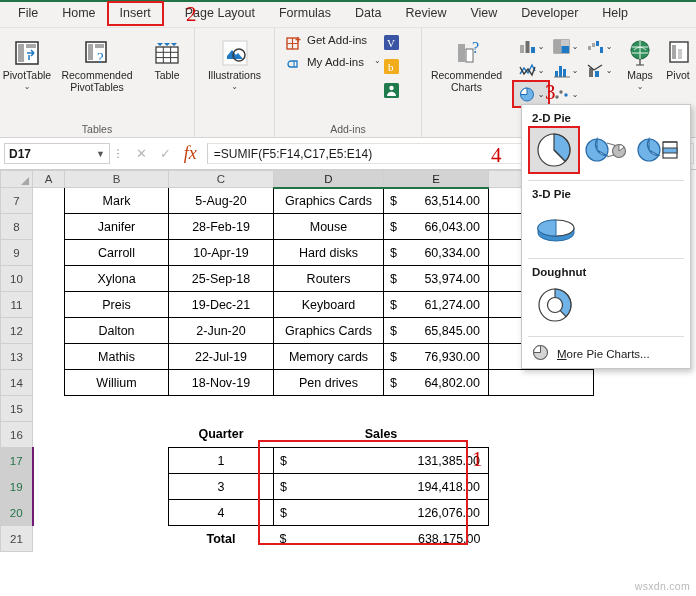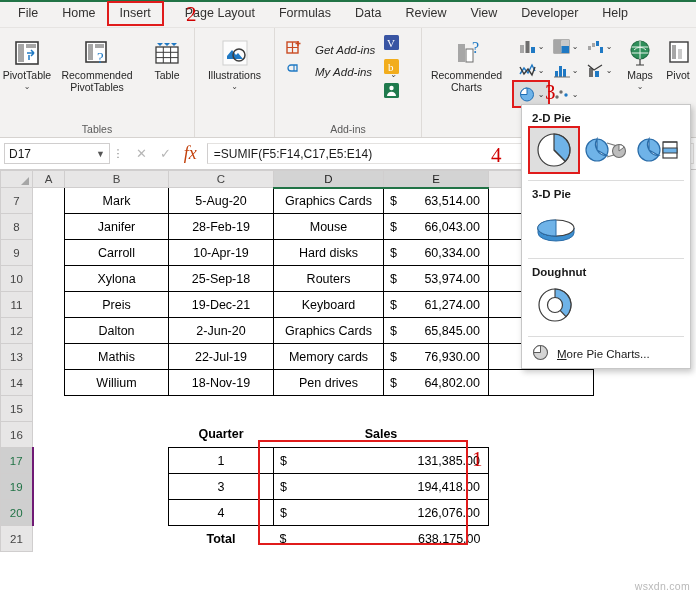--- a/index.html
+++ b/index.html
@@ -35,39 +35,39 @@
   .rgroup + .rgroup{ border-left:1px solid #dedbd8; }
   .rgroup .gbody{ flex:1; display:flex; align-items:flex-start; padding-top:4px; }
   .glabel{ font-size:10.5px; color:#5a5a5a; text-align:center; padding-bottom:3px; height:14px;}
   .bigbtn{
     display:flex; flex-direction:column; align-items:center; justify-content:flex-start;
     width:62px; font-size:10.5px; color:#262626; line-height:11.5px; text-align:center;
     padding-top:2px; cursor:default;
   }
   .bigbtn .ico{ height:34px; display:flex; align-items:center; justify-content:center; }
   .caretdn{ font-size:8px; line-height:7px; color:#444; margin-top:1px;}
-  .smallrow{ display:flex; align-items:flex-end; gap:12px; font-size:11.5px; color:#262626;
-             height:22px;font-style:italic; }
+  .smallrow{ display:flex; align-items:flex-start; gap:4px; font-size:11.5px; color:#262626;
+             height:22px; }
   .smallrow .sico{ width:18px; height:18px; display:flex; align-items:center; justify-content:center;}
 
   .chartgrid{ display:grid; grid-template-columns:repeat(3,34px); grid-template-rows:repeat(3,24px);
               align-content:start; padding-top:4px;}
   .cbtn{ display:flex; align-items:center; justify-content:center; gap:1px; position:relative; }
   .cbtn .cv{ font-size:8px; color:#333; }
   .cbtn.marked{ outline:2.5px solid #e01b1b; background:#dcdcdc; }
 
   
   .anno{ position:absolute; color:#d00000; font-family:"Liberation Serif", serif;
          font-size:21px; font-weight:400; line-height:1; z-index:40; }
 
   
   .fbar{ height:32px; display:flex; align-items:center; background:#fff; gap:0;
          border-bottom:1px solid #d0cece; position:relative;}
   .namebox{ width:106px; height:21px; margin-left:4px; border:1px solid #d0cece; background:#fff;
-            display:flex; align-items:center; padding:0 4px; font-size:12px;}
+            display:flex; align-items:center; padding:0 4px; font-size:12px;font-weight:bold;}
   .namebox .nbv{ flex:1; }
   .namebox .nbc{ font-size:9px; color:#555; }
   .fdots{ width:16px; text-align:center; color:#888; font-size:11px; letter-spacing:0; }
   .fbtns{ display:flex; align-items:center; gap:13px; padding:0 10px; color:#b6b6b6; font-size:13px;}
   .fx{ font-family:"Liberation Serif", serif; font-style:italic; color:#c2410c; font-size:18px;}
   .finput{ flex:1; height:21px; border:1px solid #e4e2e0; border-left:1px solid #d0cece;
            background:#fff; display:flex; align-items:center; padding:0 6px; font-size:12px;
            margin-right:2px;}
 
   

